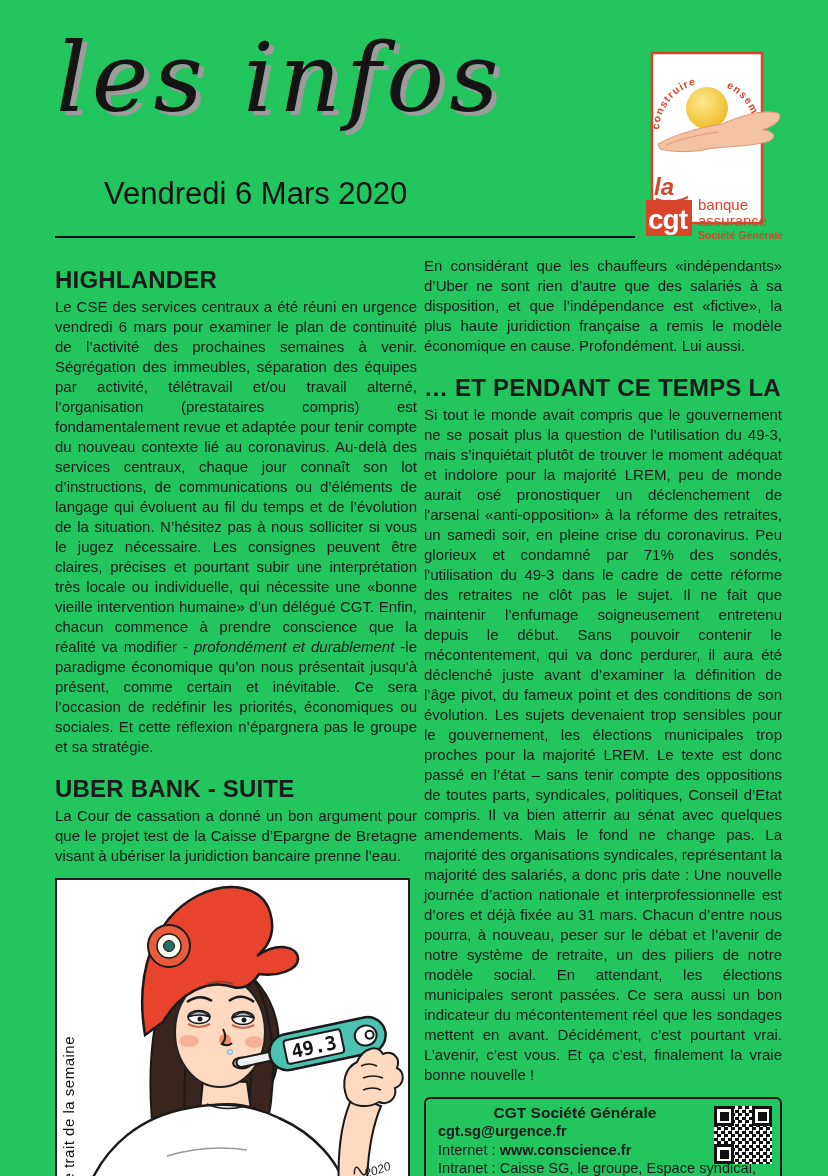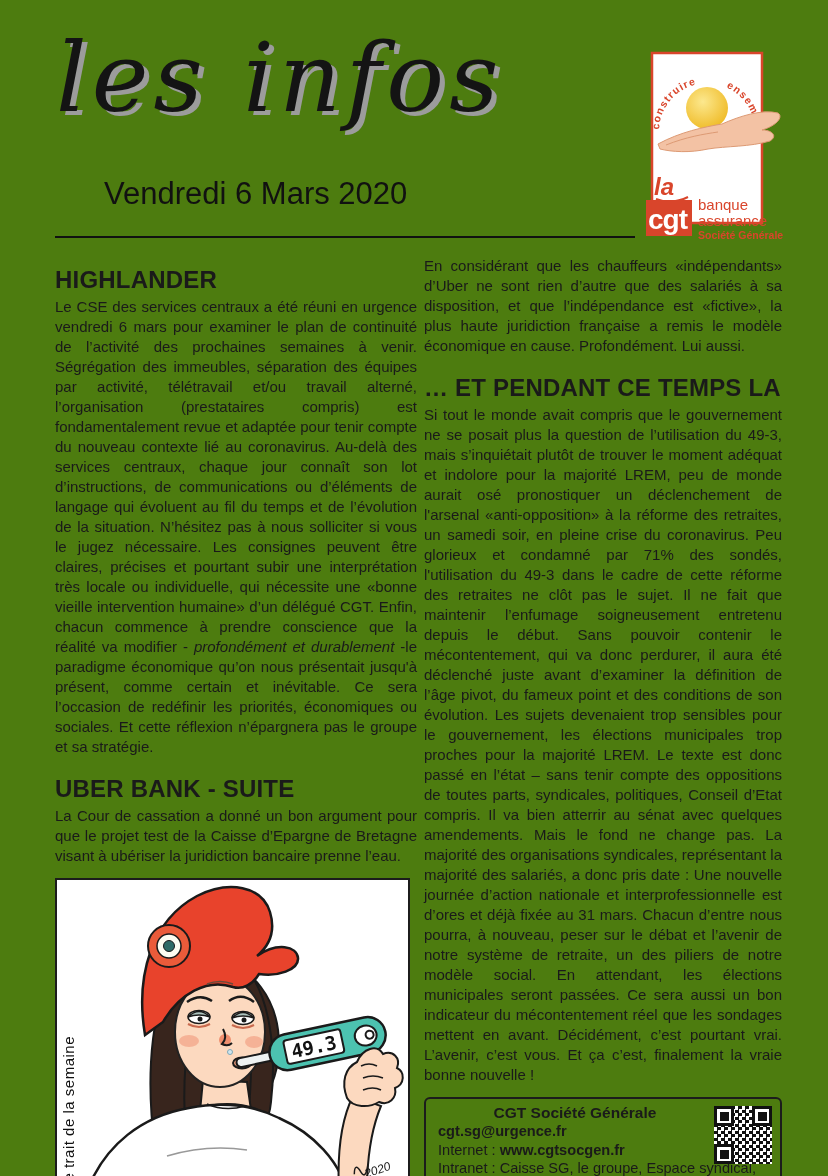--- a/index.html
+++ b/index.html
@@ -1,20 +1,20 @@
 <!DOCTYPE html>
 <html style="--logo-red: #d9452b; --cap-red: #e8432c; --logo-yellow: #f0c23c; --thermo-teal: #4cc2b0; --ink: #1a1a1a;"><head>
 <meta charset="utf-8">
 <style>
   html,body { margin:0; padding:0; }
   body {
     width:828px; height:1176px; background:#ffffff; overflow:hidden;
     font-family:"Liberation Sans", sans-serif; color:#1a1a1a; position:relative;
   }
-  .page { position:absolute; inset:0; background:#4d7c0f; }
+  .page { position:absolute; inset:0; background:#22c55e; }
 
   
   .title {
     position:absolute; left:56px; top:22px;
     font-family:"DejaVu Serif", serif; font-style:italic;
     font-size:96px; letter-spacing:5px; color:#141414;
     text-shadow:5px 4px 0 #9c9c9c;
   }
   .date { position:absolute; left:104px; top:176px; font-size:31px; color:#111; }
   .hrule { position:absolute; left:55px; top:236px; width:580px; height:2px; background:#111; }
@@ -170,21 +170,21 @@
 
   <div class="col-right">
     <p class="body">En considérant que les chauffeurs «indépendants» d’Uber ne sont rien d’autre que des salariés à sa disposition, et que l’indépendance est «fictive», la plus haute juridiction française a remis le modèle économique en cause. Profondément. Lui aussi.</p>
 
     <h2 class="head">… ET PENDANT CE TEMPS LA</h2>
     <p class="body">Si tout le monde avait compris que le gouvernement ne se posait plus la question de l’utilisation du 49-3, mais s’inquiétait plutôt de trouver le moment adéquat et indolore pour la majorité LREM, peu de monde aurait osé pronostiquer un déclenchement de l'arsenal «anti-opposition» à la réforme des retraites, un samedi soir, en pleine crise du coronavirus. Peu glorieux et condamné par 71% des sondés, l'utilisation du 49-3 dans le cadre de cette réforme des retraites ne clôt pas le sujet. Il ne fait que maintenir l’enfumage soigneusement entretenu depuis le début. Sans pouvoir contenir le mécontentement, qui va donc perdurer, il aura été déclenché juste avant d’examiner la définition de l’âge pivot, du fameux point et des conditions de son évolution. Les sujets devenaient trop sensibles pour le gouvernement, les élections municipales trop proches pour la majorité LREM. Le texte est donc passé en l’état – sans tenir compte des oppositions de toutes parts, syndicales, politiques, Conseil d’Etat compris. Il va bien atterrir au sénat avec quelques amendements. Mais le fond ne change pas. La majorité des organisations syndicales, représentant la majorité des salariés, a donc pris date : Une nouvelle journée d’action nationale et interprofessionnelle est d’ores et déjà fixée au 31 mars. Chacun d’entre nous pourra, à nouveau, peser sur le débat et l’avenir de notre système de retraite, un des piliers de notre modèle social. En attendant, les élections municipales seront passées. Ce sera aussi un bon indicateur du mécontentement réel que les sondages mettent en avant. Décidément, c’est pourtant vrai. L’avenir, c’est vous. Et ça c’est, finalement la vraie bonne nouvelle !</p>
 
     <div class="fbox">
       <div class="ftitle">CGT Société Générale</div>
       <div class="line b">cgt.sg@urgence.fr</div>
-      <div class="line"><span>Internet : </span><span class="b">www.cgtsocgen.fr</span></div>
+      <div class="line"><span>Internet : </span><span class="b">www.conscience.fr</span></div>
       <div class="line full">Intranet : Caisse SG, le groupe, Espace syndical, CGT</div>
       <div class="qr">
         <div class="f tl"></div>
         <div class="f tr"></div>
         <div class="f bl"></div>
       </div>
     </div>
   </div>
 
 </div>

